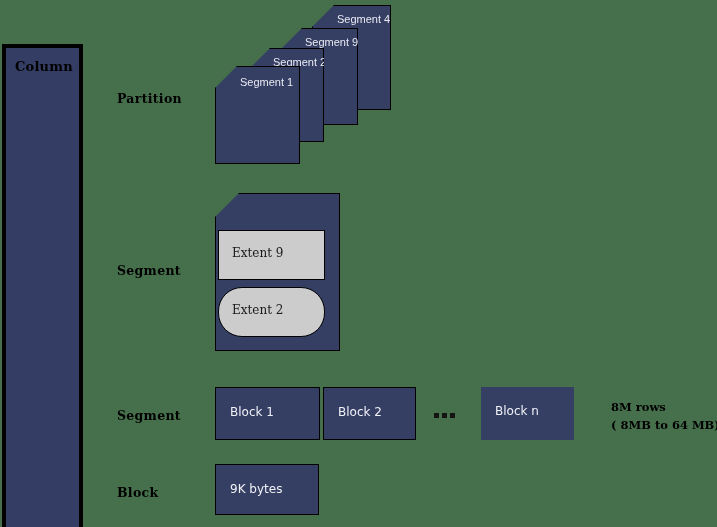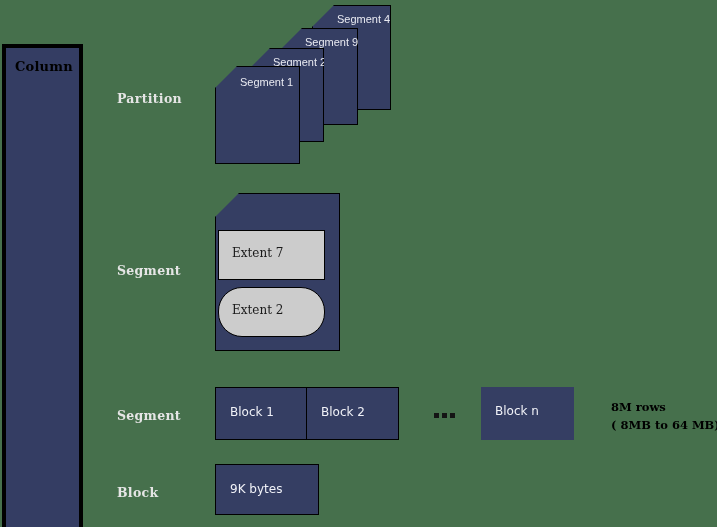--- a/index.html
+++ b/index.html
@@ -38,21 +38,21 @@
     color: #000000;
     letter-spacing: 0.2px;
   }
 
   
   .row-label {
     position: absolute;
     font-family: "DejaVu Serif", serif;
     font-weight: bold;
     font-size: 12.5px;
-    color: #e5e5e5;
+    color: #000000;
     letter-spacing: 0.3px;
     white-space: nowrap;
   }
   .lbl-partition { left: 117px; top: 91px; }
   .lbl-segment   { left: 117px; top: 263px; }
   .lbl-extent    { left: 117px; top: 408px; }
   .lbl-block     { left: 117px; top: 485px; }
 
   
   .sheet {
@@ -125,21 +125,21 @@
   .block-label {
     position: absolute;
     left: 14px;
     top: 17px;
     font-family: "DejaVu Sans", sans-serif;
     font-size: 12px;
     color: #f0f1f7;
     white-space: nowrap;
   }
   #block-1 { left: 215px; top: 387px; width: 105px; }
-  #block-2 { left: 306px; top: 387px; width: 93px; }
+  #block-2 { left: 323px; top: 387px; width: 93px; }
   #block-n { left: 481px; top: 387px; width: 93px; }
 
   .ellipsis-dots {
     position: absolute;
     left: 434px;
     top: 413px;
     display: flex;
     gap: 3px;
   }
   .ellipsis-dots span {
@@ -197,21 +197,21 @@
   </div>
   <div class="sheet" id="sheet-2">
     <div class="sheet-label">Segment 2</div>
   </div>
   <div class="sheet" id="sheet-1">
     <div class="sheet-label">Segment 1</div>
   </div>
 
   <div class="segment-shape"></div>
   <div class="extent-box" id="extent-1">
-    <div class="extent-label">Extent 7</div>
+    <div class="extent-label">Extent 9</div>
   </div>
   <div class="extent-box" id="extent-2">
     <div class="extent-label">Extent 2</div>
   </div>
 
   <div class="block-box bordered" id="block-1">
     <div class="block-label">Block 1</div>
   </div>
   <div class="block-box bordered" id="block-2">
     <div class="block-label">Block 2</div>

